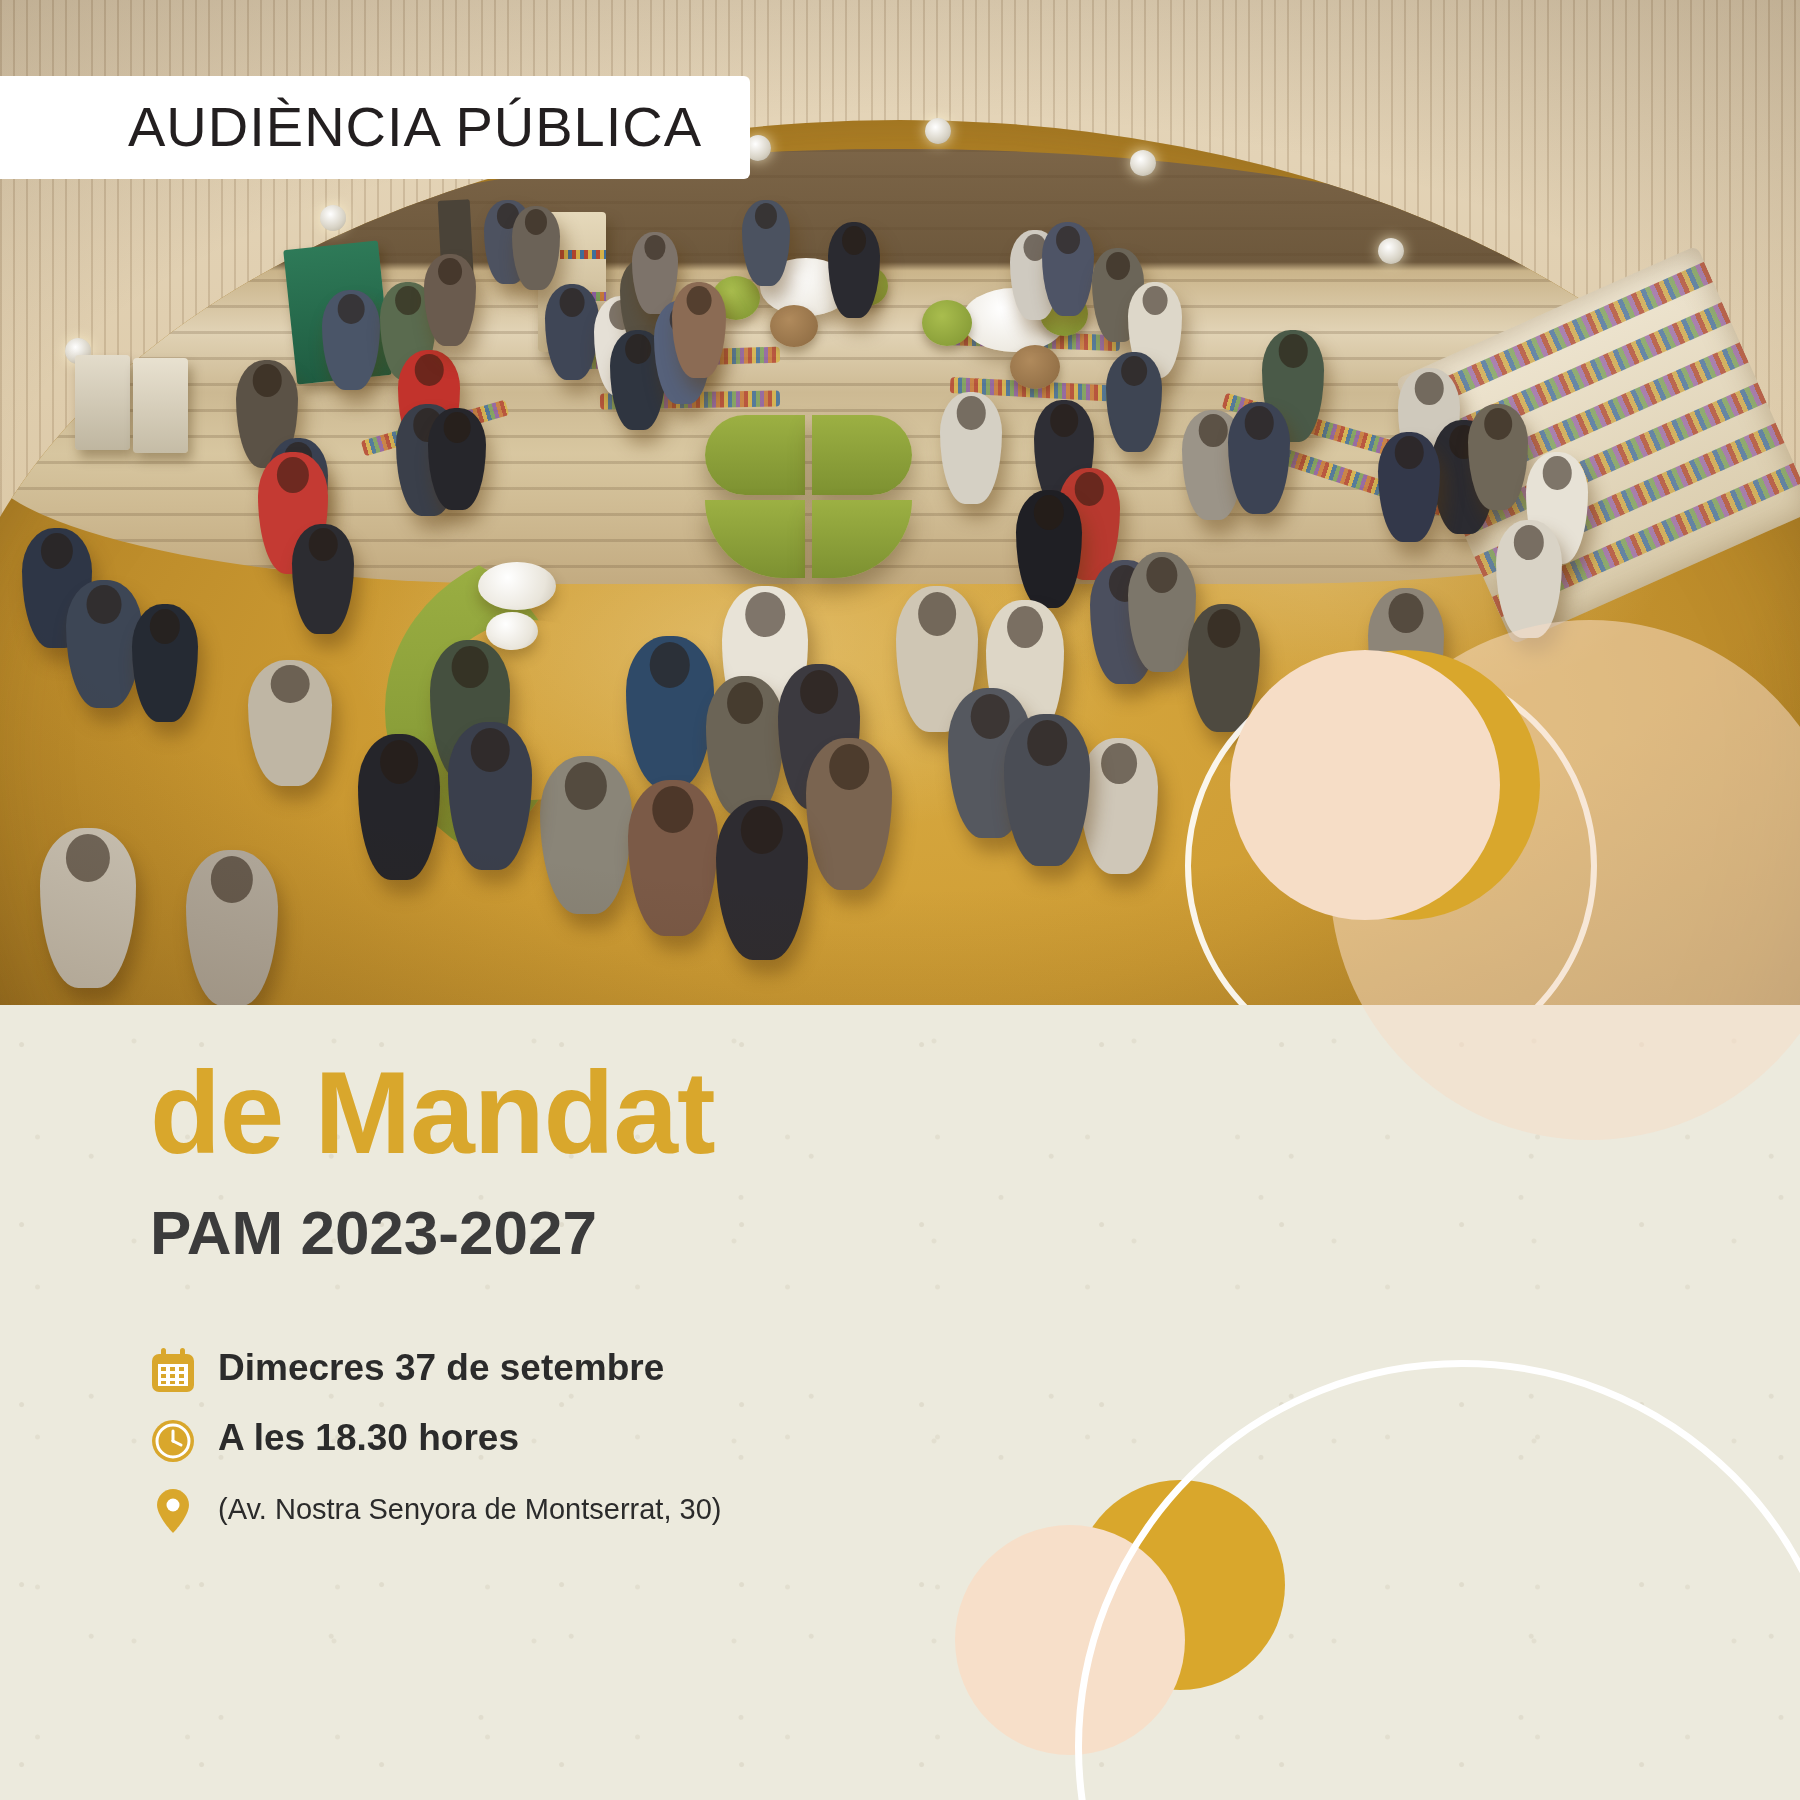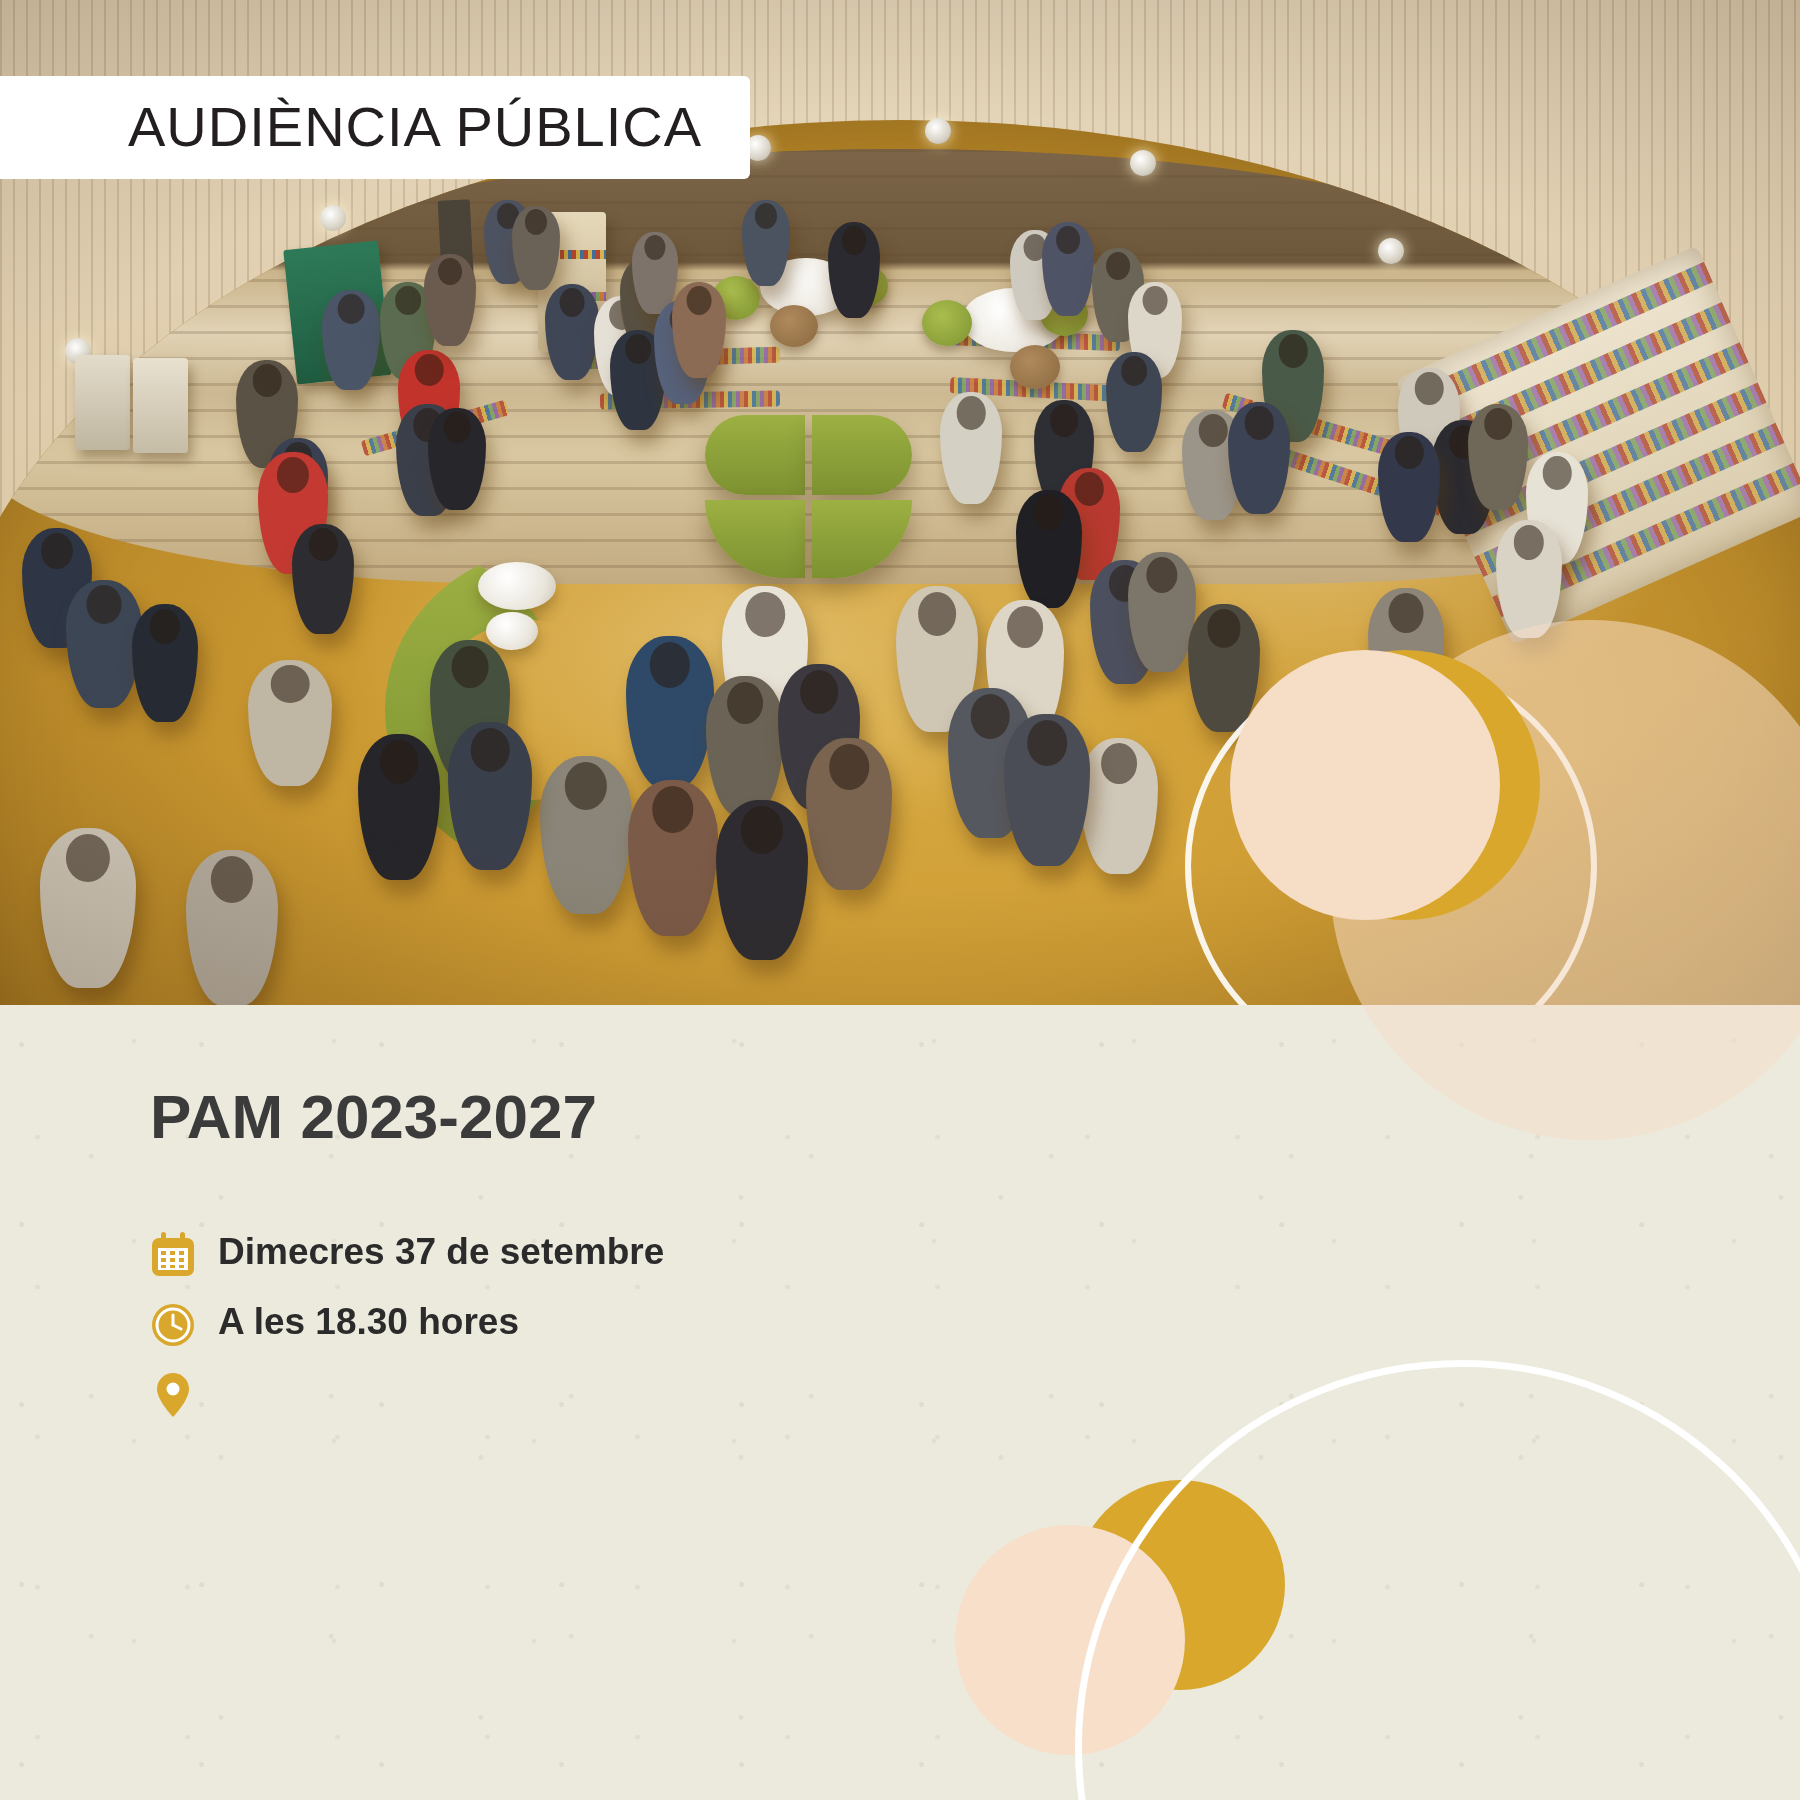--- a/index.html
+++ b/index.html
@@ -443,20 +443,21 @@
   </div>
 
   <div class="panel"></div>
 
   <div class="deco deco-peach-dot"></div>
   <div class="deco deco-gold-dot"></div>
   <div class="deco deco-arc-white"></div>
 
   <div class="content">
     <h1 class="title">
+      <span class="l2">de Mandat</span>
     </h1>
     <div class="subtitle">PAM 2023-2027</div>
 
     <div class="details">
 
       <div class="detail-row">
         <span class="ico">
           <svg viewBox="0 0 46 46" aria-hidden="true">
             <rect x="2" y="6" width="42" height="38" rx="7" fill="#d9a72c"></rect>
             <rect x="11" y="0" width="5" height="11" rx="2.5" fill="#d9a72c"></rect>
@@ -491,19 +492,20 @@
       </div>
 
       <div class="detail-row">
         <span class="ico">
           <svg viewBox="0 0 46 46" aria-hidden="true">
             <path d="M23 1C14.2 1 7 8.2 7 17c0 11.5 16 28 16 28s16-16.5 16-28C39 8.2 31.8 1 23 1z" fill="#d9a72c"></path>
             <circle cx="23" cy="17" r="6.5" fill="#ffffff"></circle>
           </svg>
         </span>
         <span class="detail-text">
+          <span class="detail-sub">(Av. Nostra Senyora de Montserrat, 30)</span>
         </span>
       </div>
 
     </div>
   </div>
 
 </div>
 
 </body></html>

